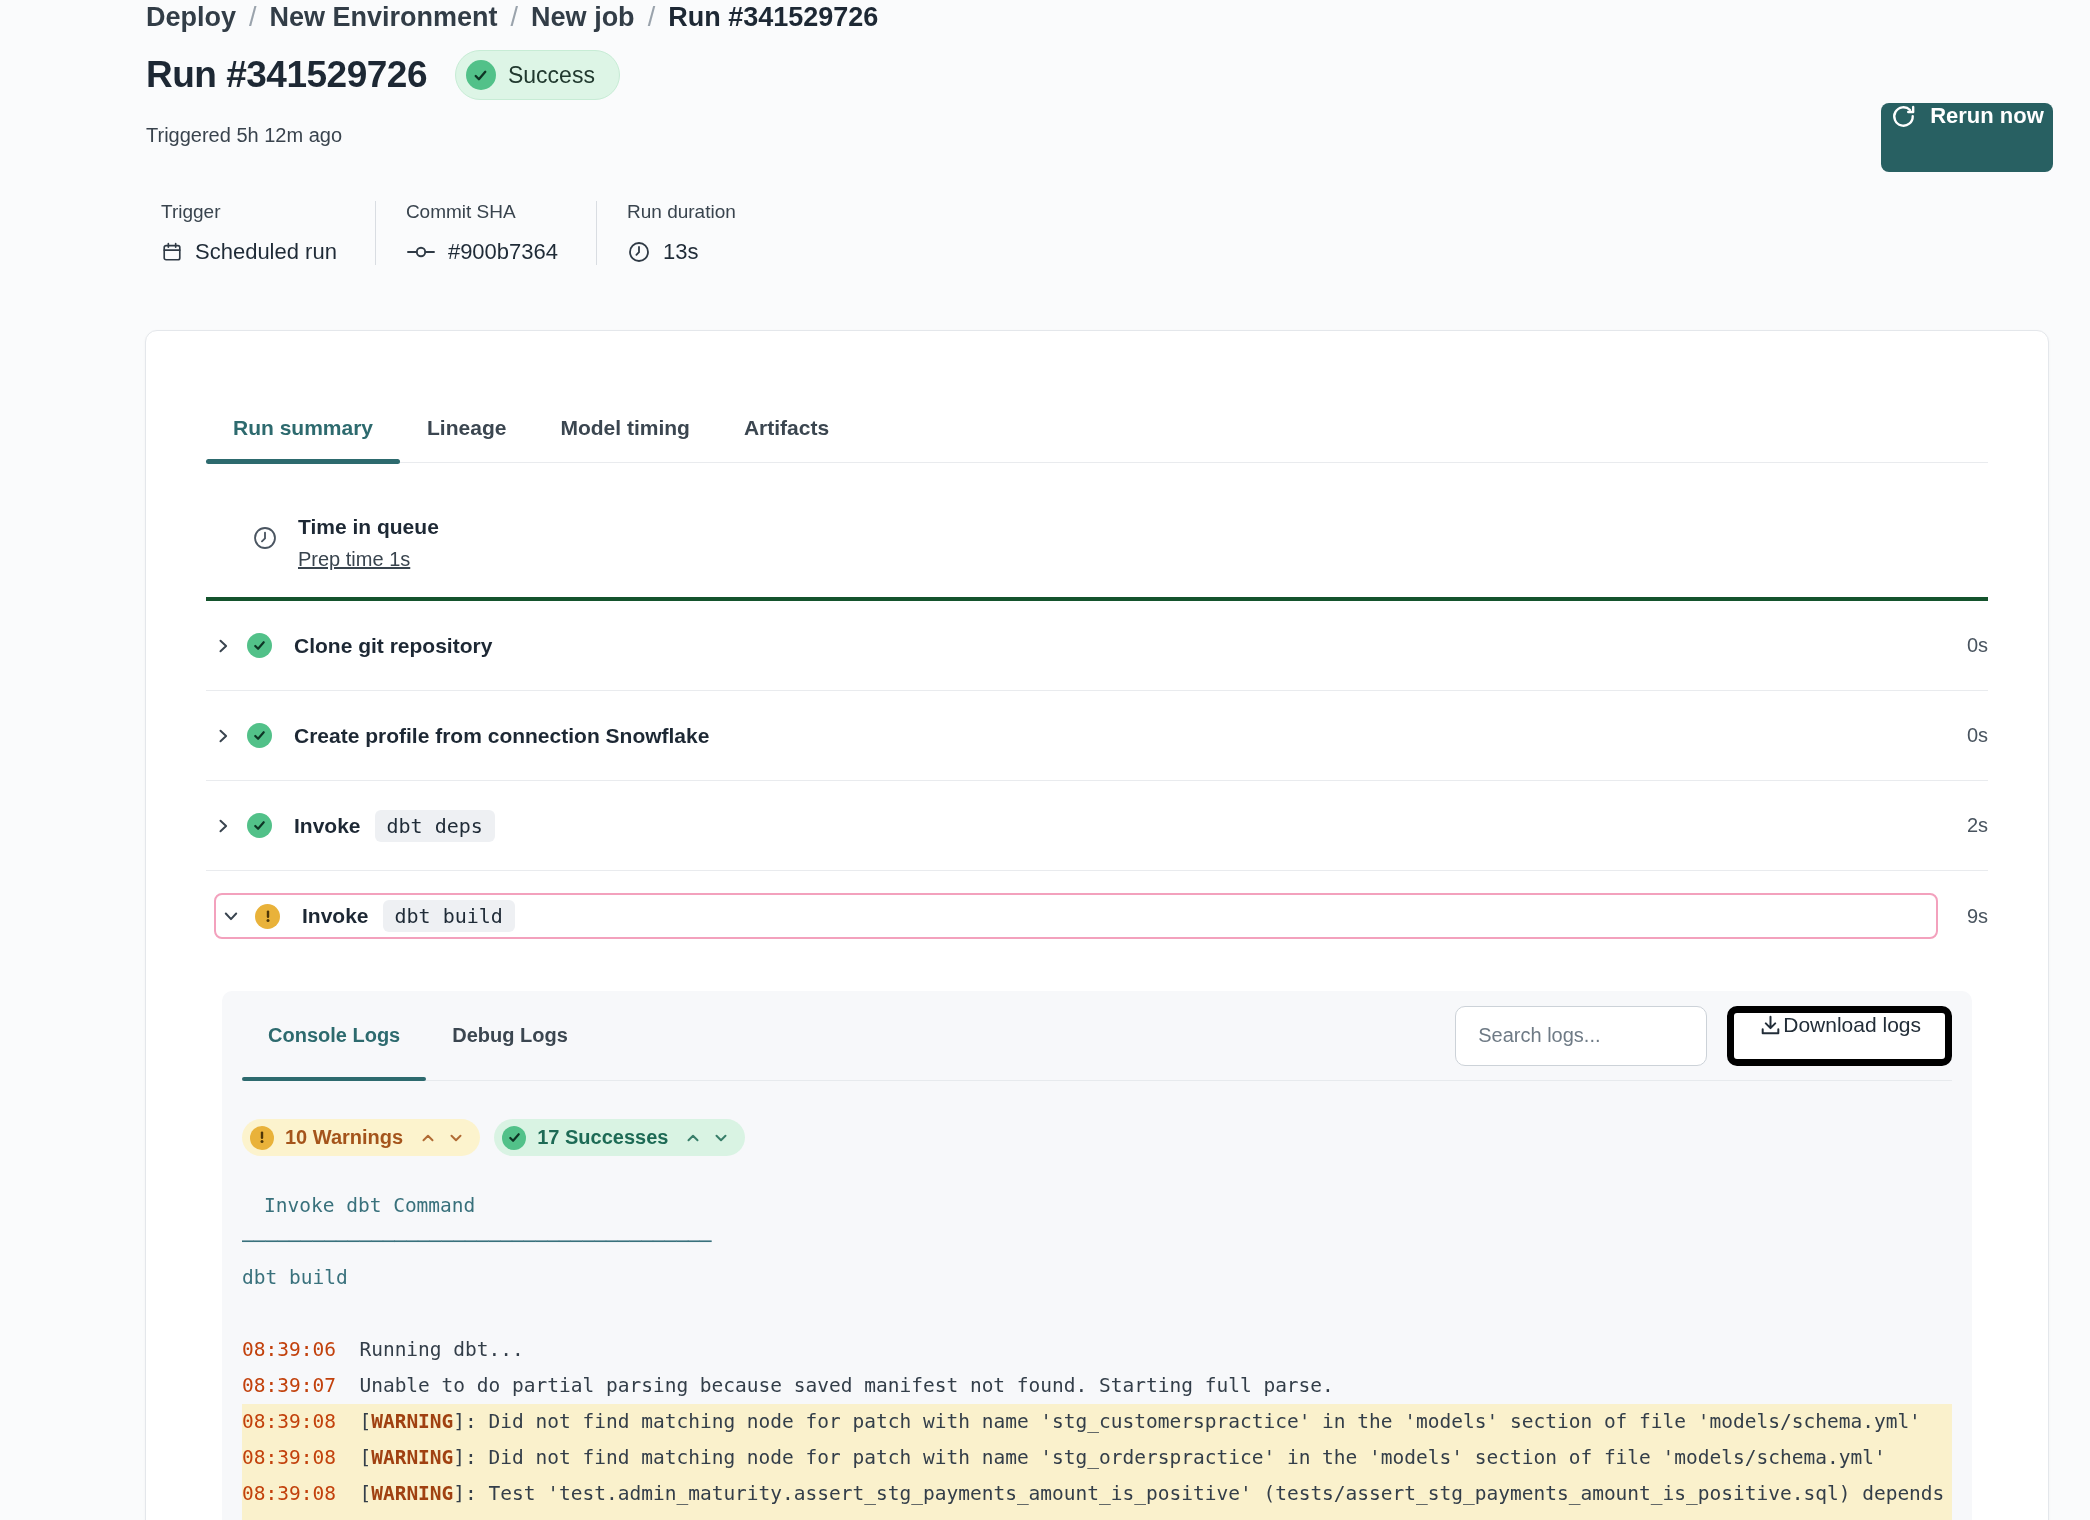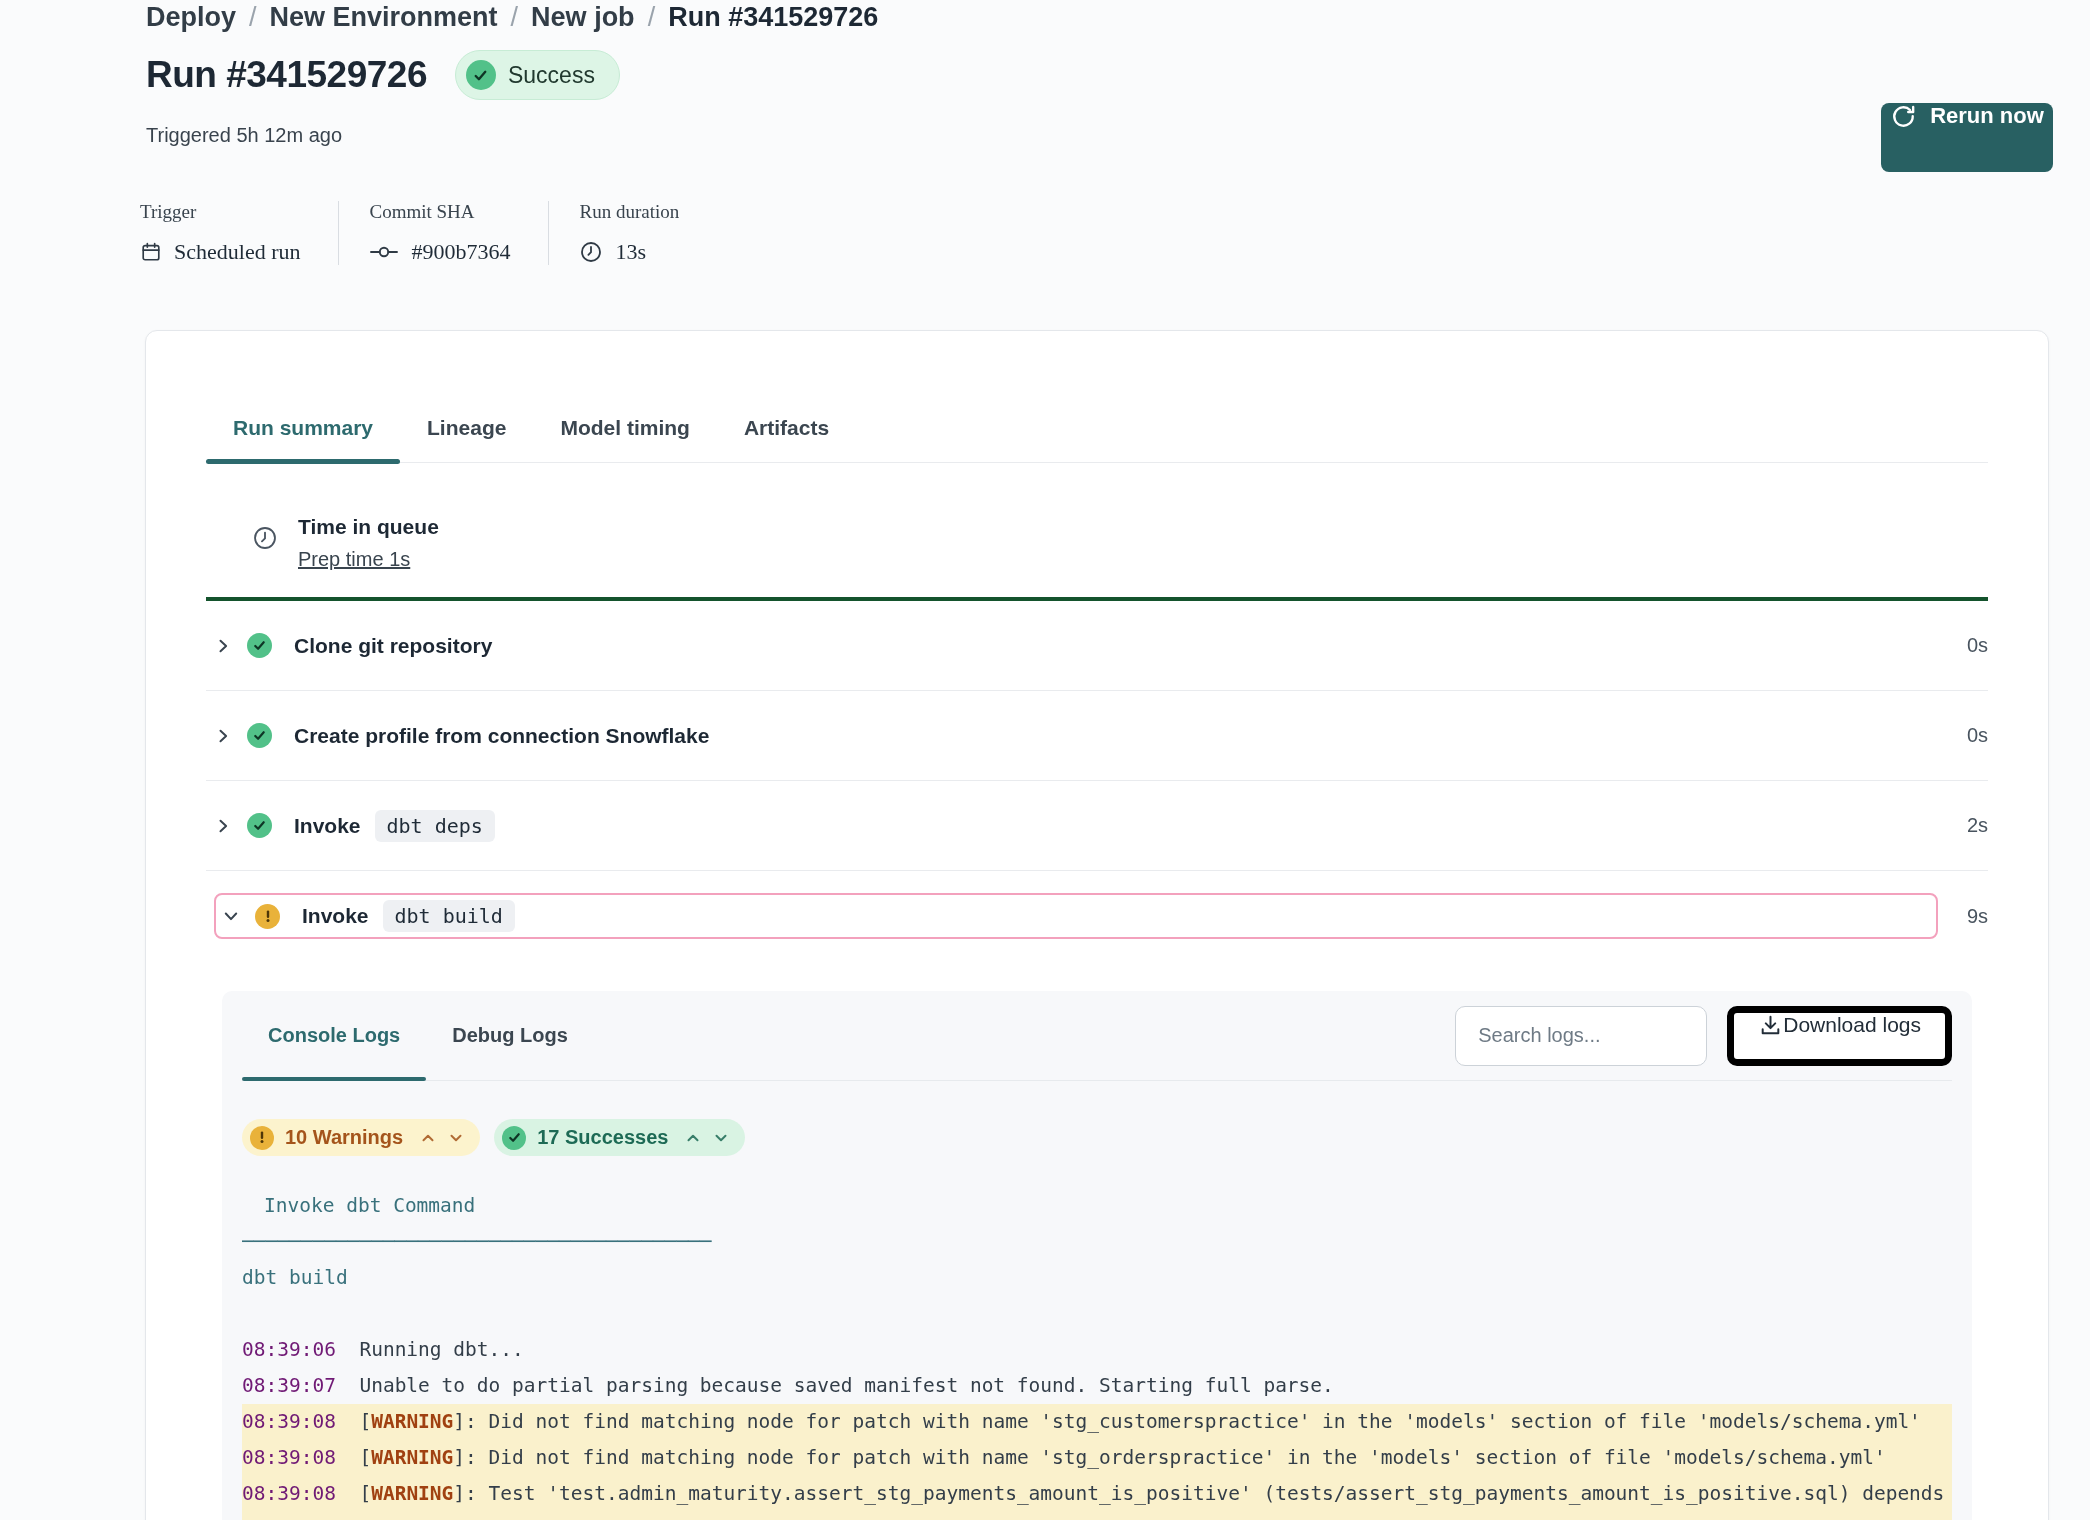--- a/index.html
+++ b/index.html
@@ -22,21 +22,21 @@
   .circle.green { background:#52c189; }
   .circle.amber { background:#e9b23a; }
   .pill-circle { width:30px; height:30px; }
 
   .triggered { position:absolute; left:146px; top:124px; font-size:20px; color:#39434d; }
 
   .rerun-btn { position:absolute; left:1881px; top:72px; width:172px; height:69px; background:#286062;
     border:none; border-radius:8px; color:#fff; font-size:22px; font-weight:600; display:flex;
     align-items:flex-start; justify-content:center; gap:13px; cursor:pointer;margin-top:31px; }
 
-  .meta-row { position:absolute; left:140px; top:201px; display:flex; align-items:flex-start;font-family:Liberation Serif, serif; }
+  .meta-row { position:absolute; left:161px; top:201px; display:flex; align-items:flex-start; }
   .meta-col { display:flex; flex-direction:column; gap:16px; padding-right:38px; }
   .meta-col + .meta-col { padding-left:30px; border-left:1px solid #d9dde2; }
   .meta-label { font-size:19px; color:#39444e; }
   .meta-value { font-size:22px; font-weight:500; color:#1f2b37; display:flex; align-items:center; gap:12px; }
 
   
   .card { position:absolute; left:145px; top:330px; width:1904px; height:1262px; background:#ffffff;
     border:1px solid #e4e7eb; border-radius:12px; box-shadow:0 1px 3px rgba(20,30,40,.04); padding:0 60px; }
 
   .tabs { display:flex; margin-top:63px; border-bottom:1px solid #e9ebee; }
@@ -83,21 +83,21 @@
   .badge .circle { width:24px; height:24px; }
   .badge-chevs { display:flex; gap:12px; margin-left:6px; align-items:center; opacity:.85; }
   .badge-chevs span { display:flex; cursor:pointer; }
 
   .log { margin-top:32px; font-family:"DejaVu Sans Mono", monospace; font-size:19.5px; line-height:36px; color:#333e49; }
   .log-teal { color:#39717c; padding-left:22px; white-space:pre-wrap; }
   .log-sep { color:#39717c; white-space:pre; overflow:hidden; }
   .log-blank { height:36px; }
   .log-line { white-space:pre-wrap; word-break:break-word; }
   .log-line.warn { background:#faf1cc; }
-  .log-ts { color:#701a75; }
+  .log-ts { color:#c2410c; }
   .warn-word { color:#a04111; font-weight:700; }
 
   .icon { display:inline-flex; align-items:center; justify-content:center; }
 </style>
 </head>
 <body>
 
 <div class="page">
 
   <nav class="breadcrumb" id="breadcrumb">

